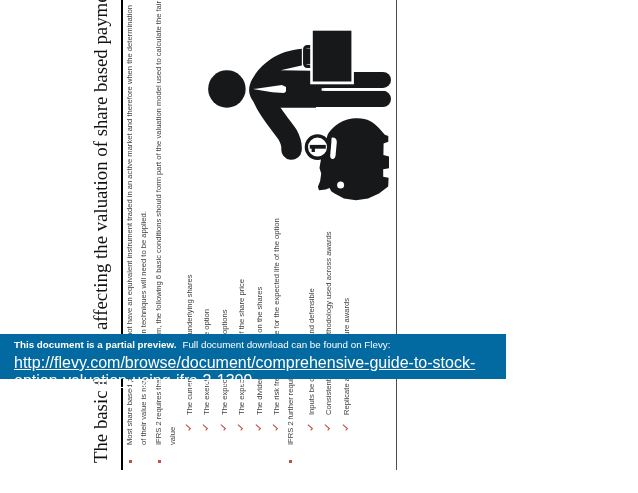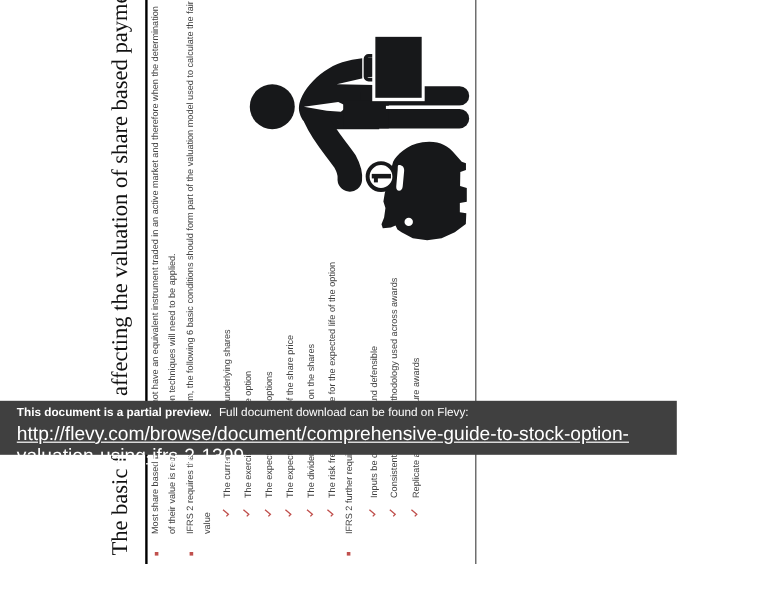--- a/index.html
+++ b/index.html
@@ -42,22 +42,22 @@
   .bul{position:absolute;width:3px;height:3px;background:#c0504d;}
   .chk{position:absolute;width:7px;height:7px;}
   .chk svg{display:block;}
 
   
   #art{position:absolute;left:200px;top:20px;}
   #art svg{display:block;}
 
   
   #banner{
-    position:absolute;left:0;top:334px;width:564px;height:45px;
-    background:#404040;
+    position:absolute;left:0;top:334px;width:506px;height:45px;
+    background:#0369a1;
   }
   #banner .row{position:absolute;left:14px;color:#ffffff;}
   #banner .r1{top:5px;font-size:9.8px;}
   #banner .r1 b{font-weight:bold;}
   #banner .r1 .sp{display:inline-block;width:6px;}
   #banner .r2{top:20px;font-size:16px;}
   #banner .r2 a{color:#ffffff;text-decoration:underline;}
 </style>
 </head>
 <body>

